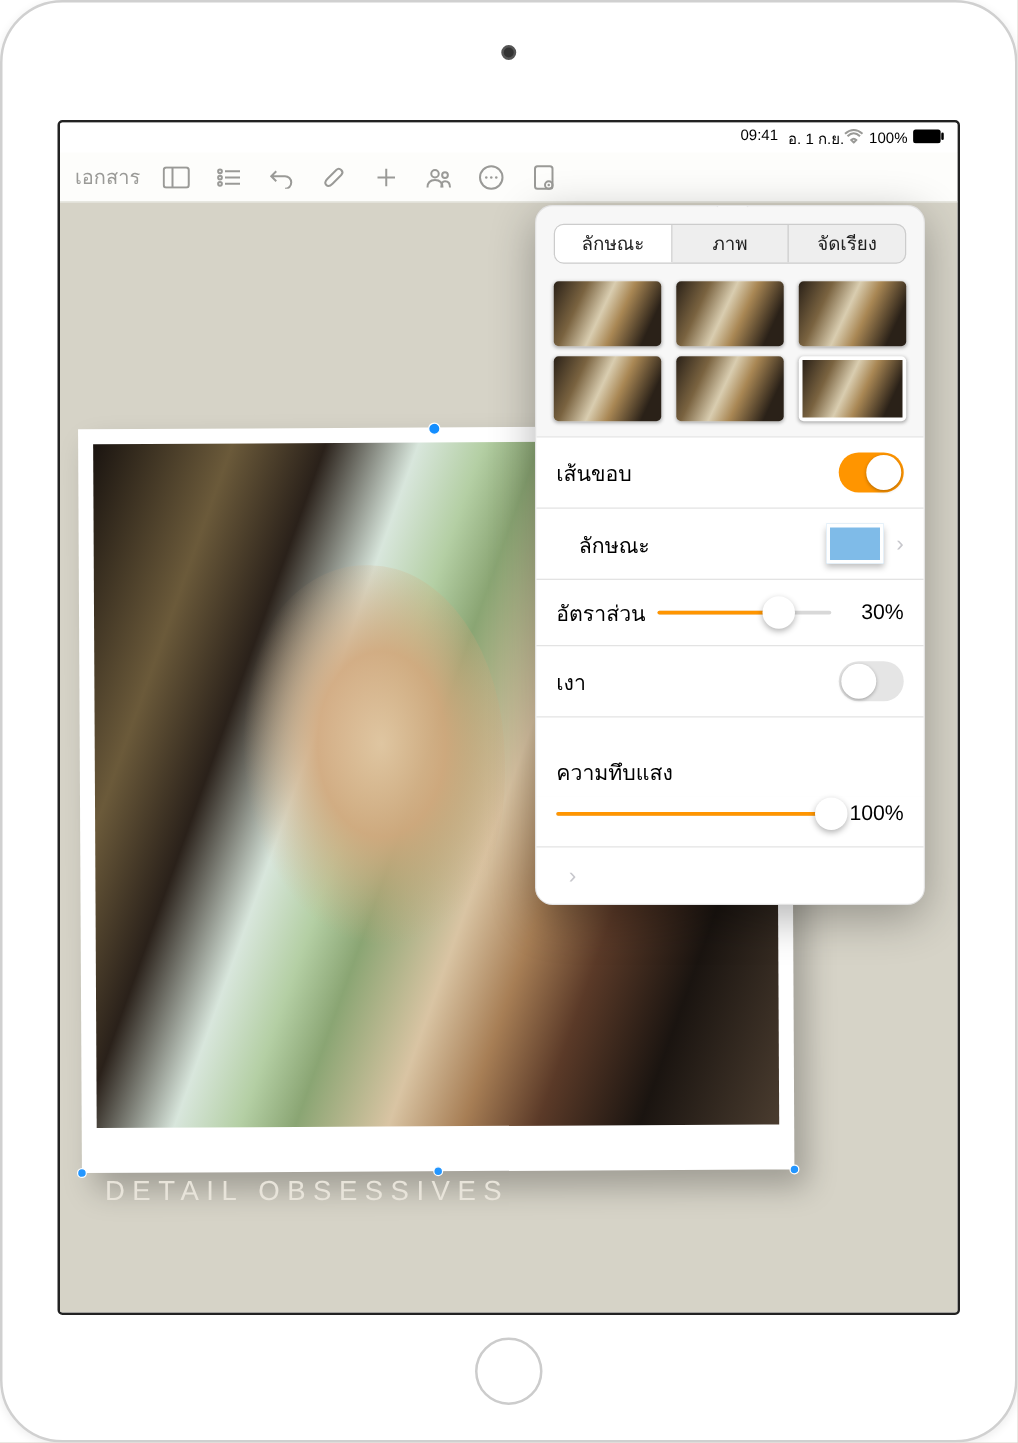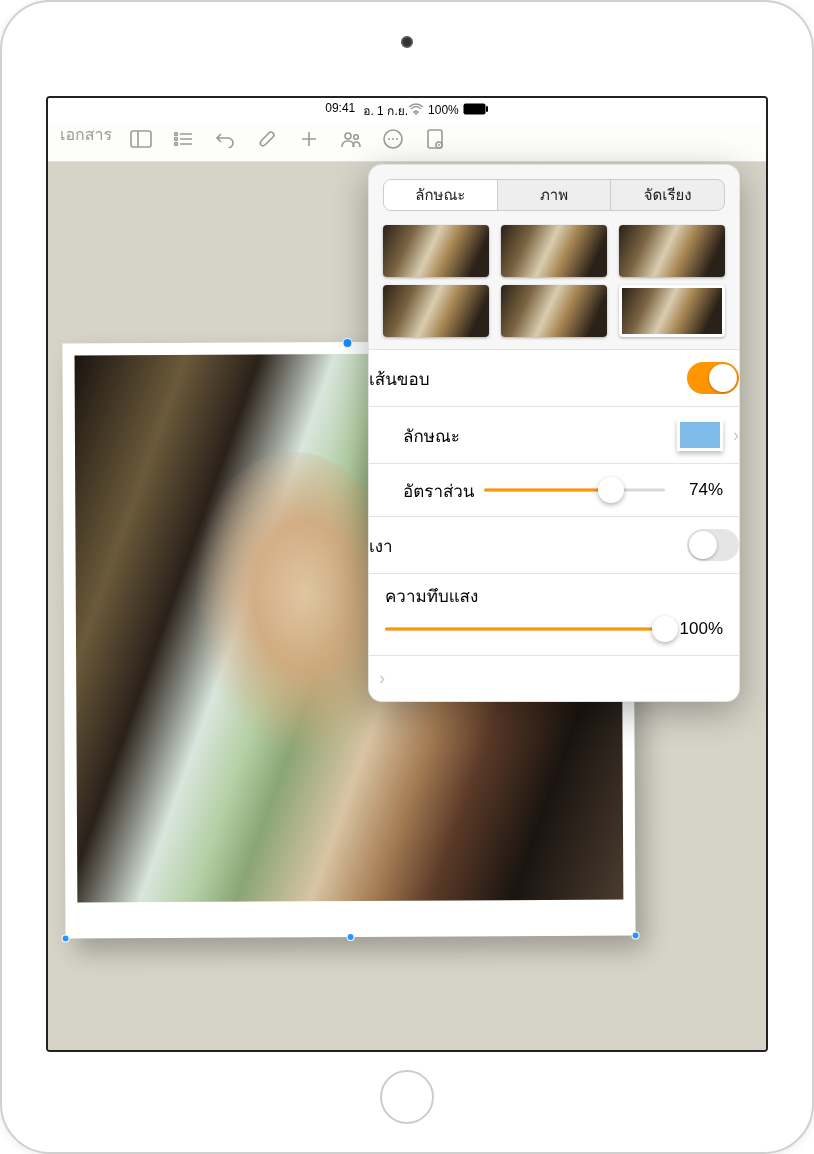--- a/index.html
+++ b/index.html
@@ -46,35 +46,35 @@
   top: 94px; left: 44px; right: 44px; bottom: 100px;
   border: 2px solid #222;
   border-radius: 4px;
   overflow: hidden;
   background: #fff;
 }
 
 .status-bar {
   height: 24px;
   display: flex;
-  justify-content: center;
+  justify-content: flex-end;
   align-items: center;
   padding: 0 10px;
   font-size: 12px;
   color: #000;
   background: #fff;
 }
 .status-left { display: flex; gap: 8px; }
 .status-right { display: flex; align-items: center; gap: 4px; }
 .wifi-icon, .battery-icon { display: inline-block; }
 
 .toolbar {
   height: 40px;
   display: flex;
-  align-items: flex-start;
+  align-items: center;
   padding: 0 6px;
   gap: 4px;
   border-bottom: 1px solid #e0e0d8;
   background: #fdfdfb;
 }
 .tb-btn {
   width: 38px; height: 34px;
   display: flex; align-items: center; justify-content: center;
   color: #9a9a97;
   font-size: 18px;
@@ -133,21 +133,21 @@
   color: #e8e4da;
   font-size: 22px;
   letter-spacing: 6px;
   font-weight: 400;
 }
 
 .popover {
   position: absolute;
   top: 66px;
   right: 26px;
-  width: 372px;
+  width: 312px;
   background: #f7f7f7;
   border-radius: 14px;
   box-shadow: 0 10px 36px rgba(0,0,0,0.3);
   overflow: hidden;
   border: 1px solid rgba(0,0,0,0.08);
   z-index: 30;
 }
 .popover .arrow {
   position: absolute;
   top: -9px; left: 148px;
@@ -194,21 +194,21 @@
 .thumb.framed::before{
   content:"";
   display:block;
   width:100%; height:100%;
   background: linear-gradient(115deg,#2a2118,#7a6340 25%,#d9cdb0 45%,#a98754 60%,#2a2118 85%);
 }
 .row {
   display: flex;
   align-items: center;
   justify-content: space-between;
-  padding: 12px 0;
+  padding: 12px 16px;
   background: #fff;
   border-top: 1px solid #e3e3e3;
   font-size: 17px;
 }
 .row-label{ color:#000; }
 .row.sub { padding-left: 34px; font-size:17px; }
 .toggle {
   width: 52px; height: 32px;
   border-radius: 16px;
   background: #e5e5e5;
@@ -233,21 +233,21 @@
 }
 .disclosure{ color:#c7c7cc; font-size:18px; margin-left:10px; }
 .slider-row{
   display:flex;
   align-items:center;
   gap:10px;
   padding:12px 16px;
   background:#fff;
   border-top:1px solid #e3e3e3;
 }
-.slider-row.sub{ padding-left:34px; }
+.slider-row.sub{ padding-left:16px; }
 .slider-label{ font-size:17px; }
 .slider{
   flex:1;
   height:28px;
   position:relative;
 }
 .slider .track{
   position:absolute;
   left:0; right:0; top:50%;
   transform:translateY(-50%);
@@ -267,21 +267,21 @@
   position:absolute;
   top:50%;
   transform:translate(-50%,-50%);
   width:26px; height:26px;
   background:#fff;
   border-radius:50%;
   box-shadow:0 2px 5px rgba(0,0,0,.3);
 }
 .pct{ font-size:17px; min-width:48px; text-align:right; }
 .section-header{
-  padding:8px 16px 6px;
+  padding:30px 16px 6px;
   background:#fff;
   border-top:1px solid #e3e3e3;
   font-size:17px;
 }
 .icon-stroke{ stroke:#9a9a97; fill:none; stroke-width:1.6; }
 </style>
 </head>
 <body>
 
 <div class="ipad-frame">
@@ -371,20 +371,21 @@
 
     <div class="canvas">
       <div class="image-card">
         <div class="photo"></div>
         <div class="sel-border"></div>
         <div class="sel-handle tm"></div>
         <div class="sel-handle bl"></div>
         <div class="sel-handle bm"></div>
         <div class="sel-handle br"></div>
       </div>
+      <div class="caption">DETAIL OBSESSIVES</div>
     </div>
 
     <div class="popover">
       <div class="arrow"></div>
 
       <div class="seg">
         <div class="active">ลักษณะ</div>
         <div>ภาพ</div>
         <div>จัดเรียง</div>
       </div>
@@ -411,21 +412,21 @@
         </span>
       </div>
 
       <div class="slider-row sub">
         <span class="slider-label">อัตราส่วน</span>
         <div class="slider">
           <div class="track"></div>
           <div class="fill" style="width:70%"></div>
           <div class="knob" style="left:70%"></div>
         </div>
-        <span class="pct">74%</span>
+        <span class="pct">30%</span>
       </div>
 
       <div class="row">
         <span class="row-label">เงา</span>
         <span class="toggle"></span>
       </div>
 
 
       <div class="section-header">ความทึบแสง</div>
       <div class="slider-row" style="border-top:none;padding-top:0">

